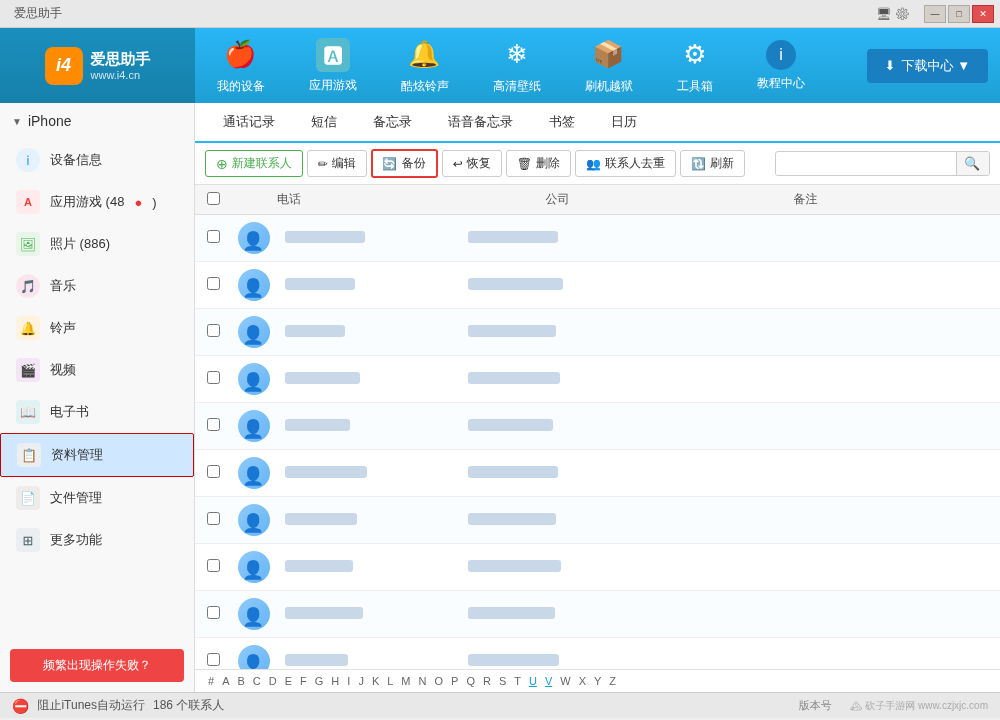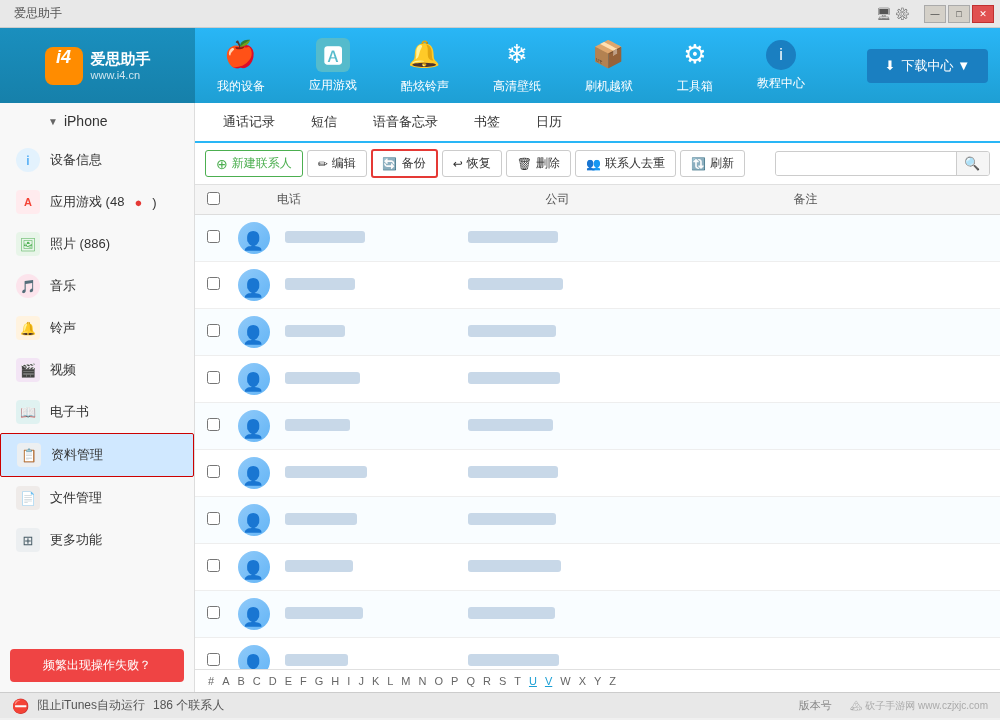--- a/index.html
+++ b/index.html
@@ -24,21 +24,21 @@
       display: flex;
       align-items: center;
       justify-content: center;
       background: linear-gradient(180deg, #1a8fbe 0%, #1680aa 100%);
       flex-shrink: 0;
     }
     .logo-icon {
       width: 38px; height: 38px;
       background: #ff8c00;
       border-radius: 8px;
-      display: flex; align-items: flex-start; justify-content: center;
+      display: flex; align-items: center; justify-content: center;
       color: white;
       font-size: 22px;
       font-weight: bold;
       margin-right: 8px;
     }
     .logo-wrapper {
       display: flex; align-items: center;
     }
     .nav-items {
       display: flex;
@@ -89,21 +89,20 @@
       flex-direction: column;
       flex-shrink: 0;
     }
     .sidebar-iphone {
       padding: 10px 12px;
       font-size: 14px;
       color: #333;
       display: flex;
       align-items: center;
       gap: 6px;
-      margin-left: 36px;
     }
     .sidebar-iphone::before {
       content: '▼';
       font-size: 10px;
       color: #666;
     }
     .sidebar-item {
       display: flex;
       align-items: center;
       padding: 9px 16px;
@@ -461,20 +460,21 @@
 
         <div class="sidebar-spacer"></div>
         <button class="sidebar-bottom-btn">频繁出现操作失败？</button>
       </div>
 
       <div class="right-panel">
 
         <div class="tab-bar">
           <div class="tab">通话记录</div>
           <div class="tab">短信</div>
+          <div class="tab">备忘录</div>
           <div class="tab">语音备忘录</div>
           <div class="tab">书签</div>
           <div class="tab">日历</div>
         </div>
 
         <div class="toolbar">
           <button class="toolbar-btn new-btn">
             <span style="color:#4caf50; font-size:14px;">⊕</span>
             <span>新建联系人</span>
           </button>

